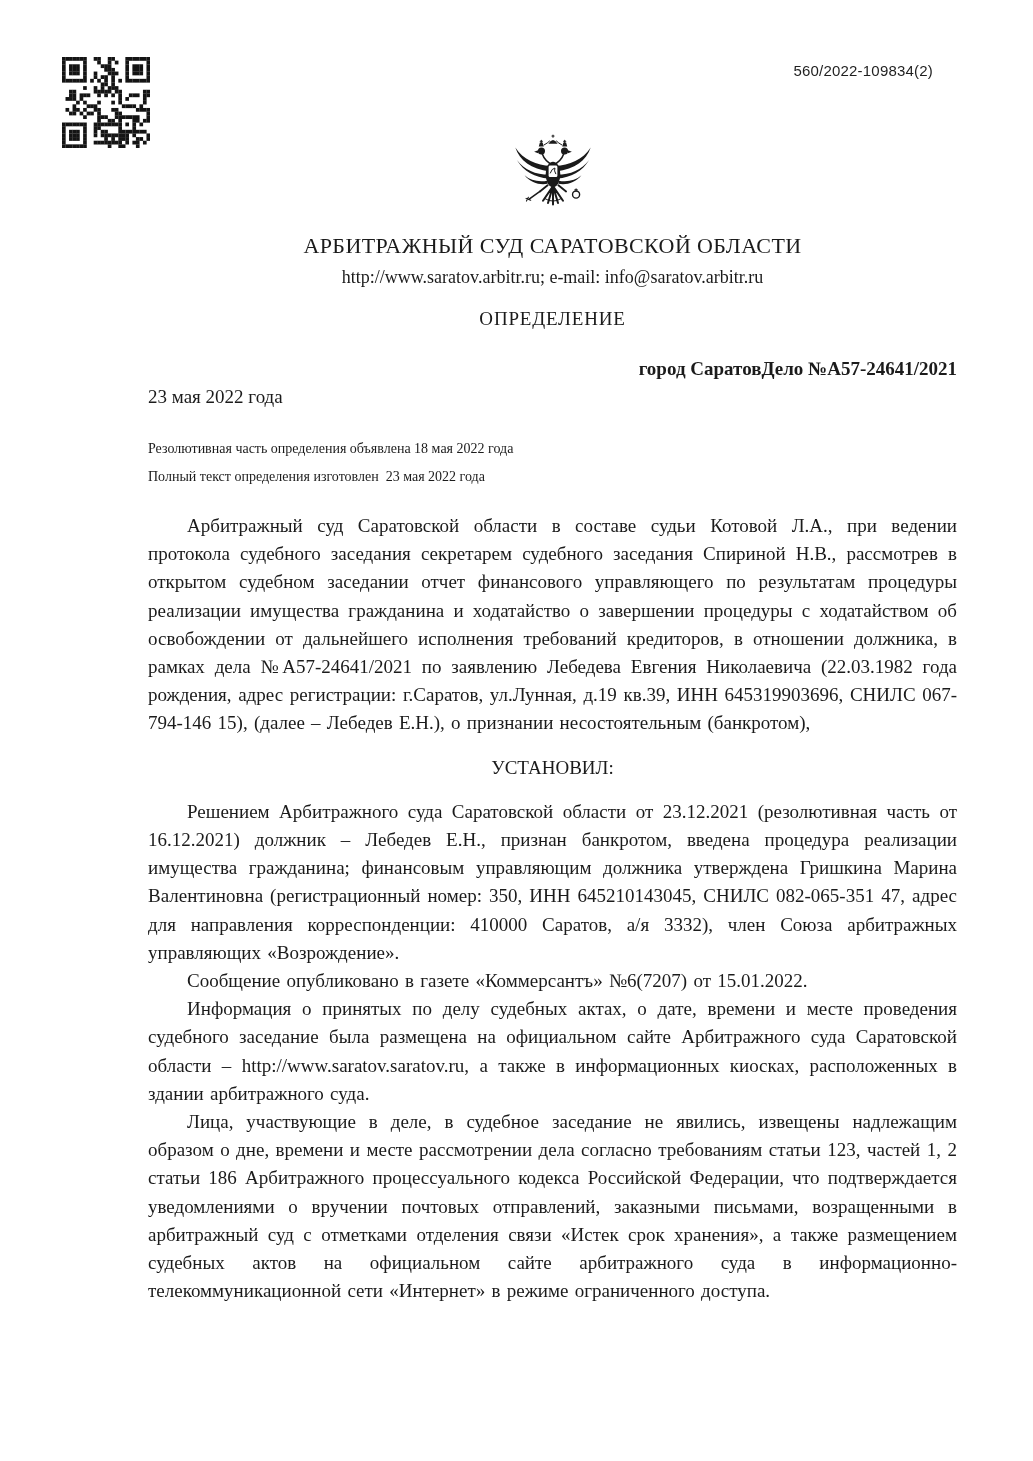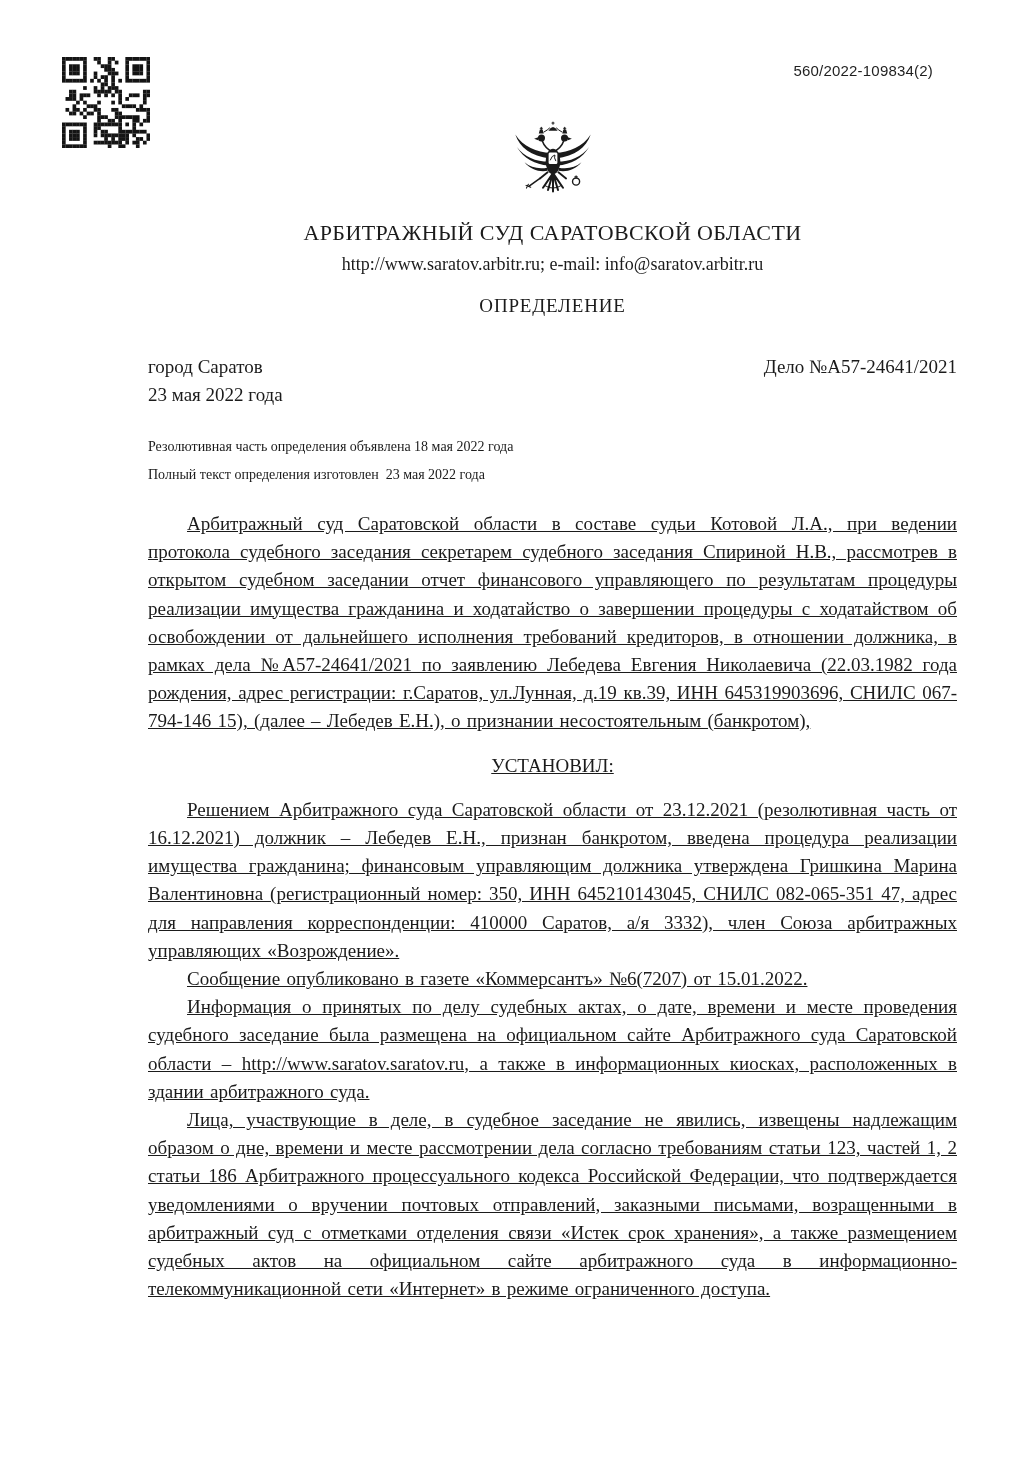--- a/index.html
+++ b/index.html
@@ -11,36 +11,36 @@
     color:#1b1b1b;
     overflow:hidden;
   }
   .qr{position:absolute;left:62px;top:57px;width:88px;height:91px;}
   .qr svg{width:100%;height:100%;}
   .doc-number{
     position:absolute;top:62px;right:100px;
     font-family:"Liberation Sans", sans-serif;
     font-size:15px;color:#1f1f1f;letter-spacing:0.2px;
   }
-  .content{position:absolute;left:148px;top:0;width:809px;}
+  .content{position:absolute;left:148px;top:13px;width:809px;}
   .emblem{width:100px;height:84px;margin:118px auto 0 auto;display:block;}
   .court-name{
     margin-top:18px;text-align:center;
     font-size:22px;letter-spacing:0.4px;white-space:nowrap;
   }
   .addr{margin-top:5px;text-align:center;font-size:18px;line-height:27px;}
   .doc-type{margin-top:17px;text-align:center;font-size:19px;letter-spacing:0.8px;}
   .city-row{
-    margin-top:36px;display:flex;justify-content:space-between;
-    font-size:19px;line-height:28px;
+    margin-top:25px;display:flex;justify-content:flex-end;
+    font-size:19px;line-height:28px;font-weight:bold;
   }
   .date-line{font-size:19px;line-height:28px;}
   .res-block{margin-top:24px;font-size:14px;line-height:28px;}
   .pre{white-space:pre-wrap;}
-  .body-block{margin-top:21px;font-size:19px;line-height:28.2px;word-spacing:1.5px;text-decoration:underline;}
+  .body-block{margin-top:21px;font-size:19px;line-height:28.2px;word-spacing:1.5px;}
   .para{margin:0;text-align:justify;text-indent:39px;}
   .para.no-indent{text-indent:0;}
   .center-line{margin:16px;text-align:center;}
 </style>
 </head>
 <body>
 
 <div class="page">
 
   <div class="qr">

